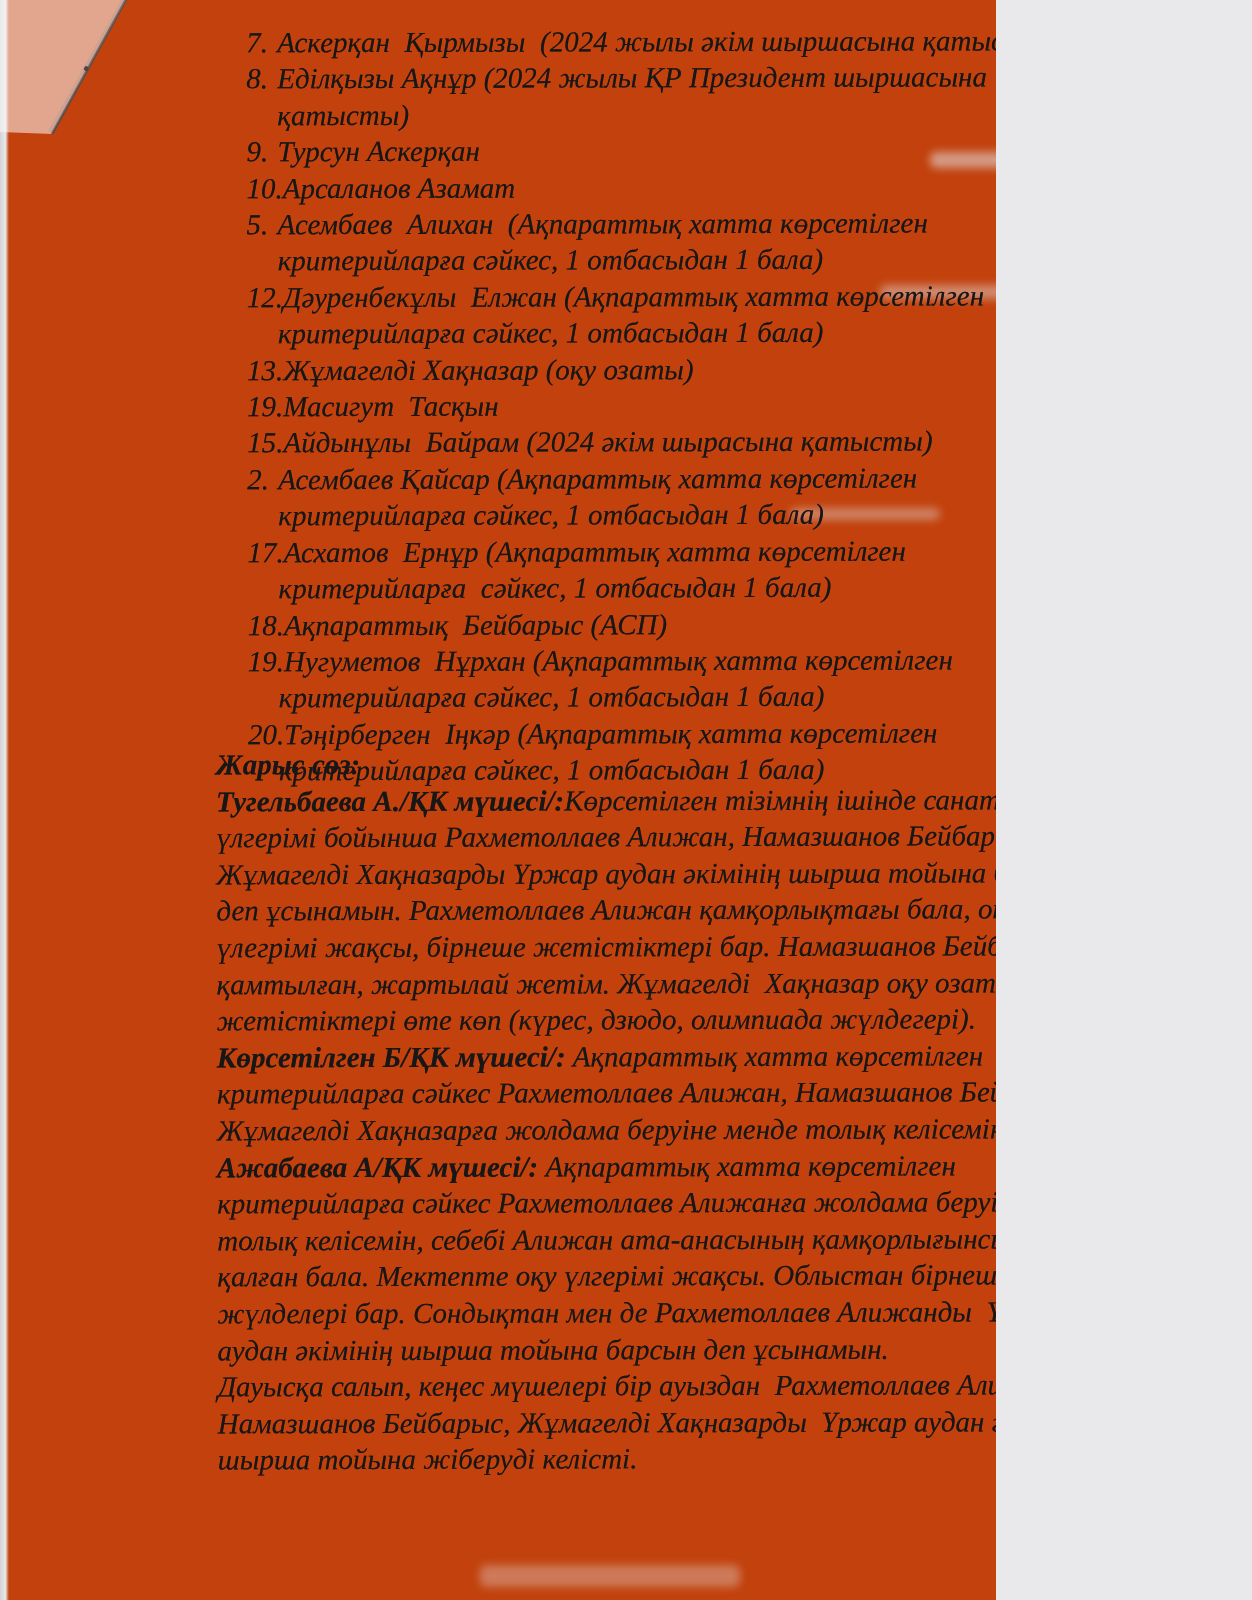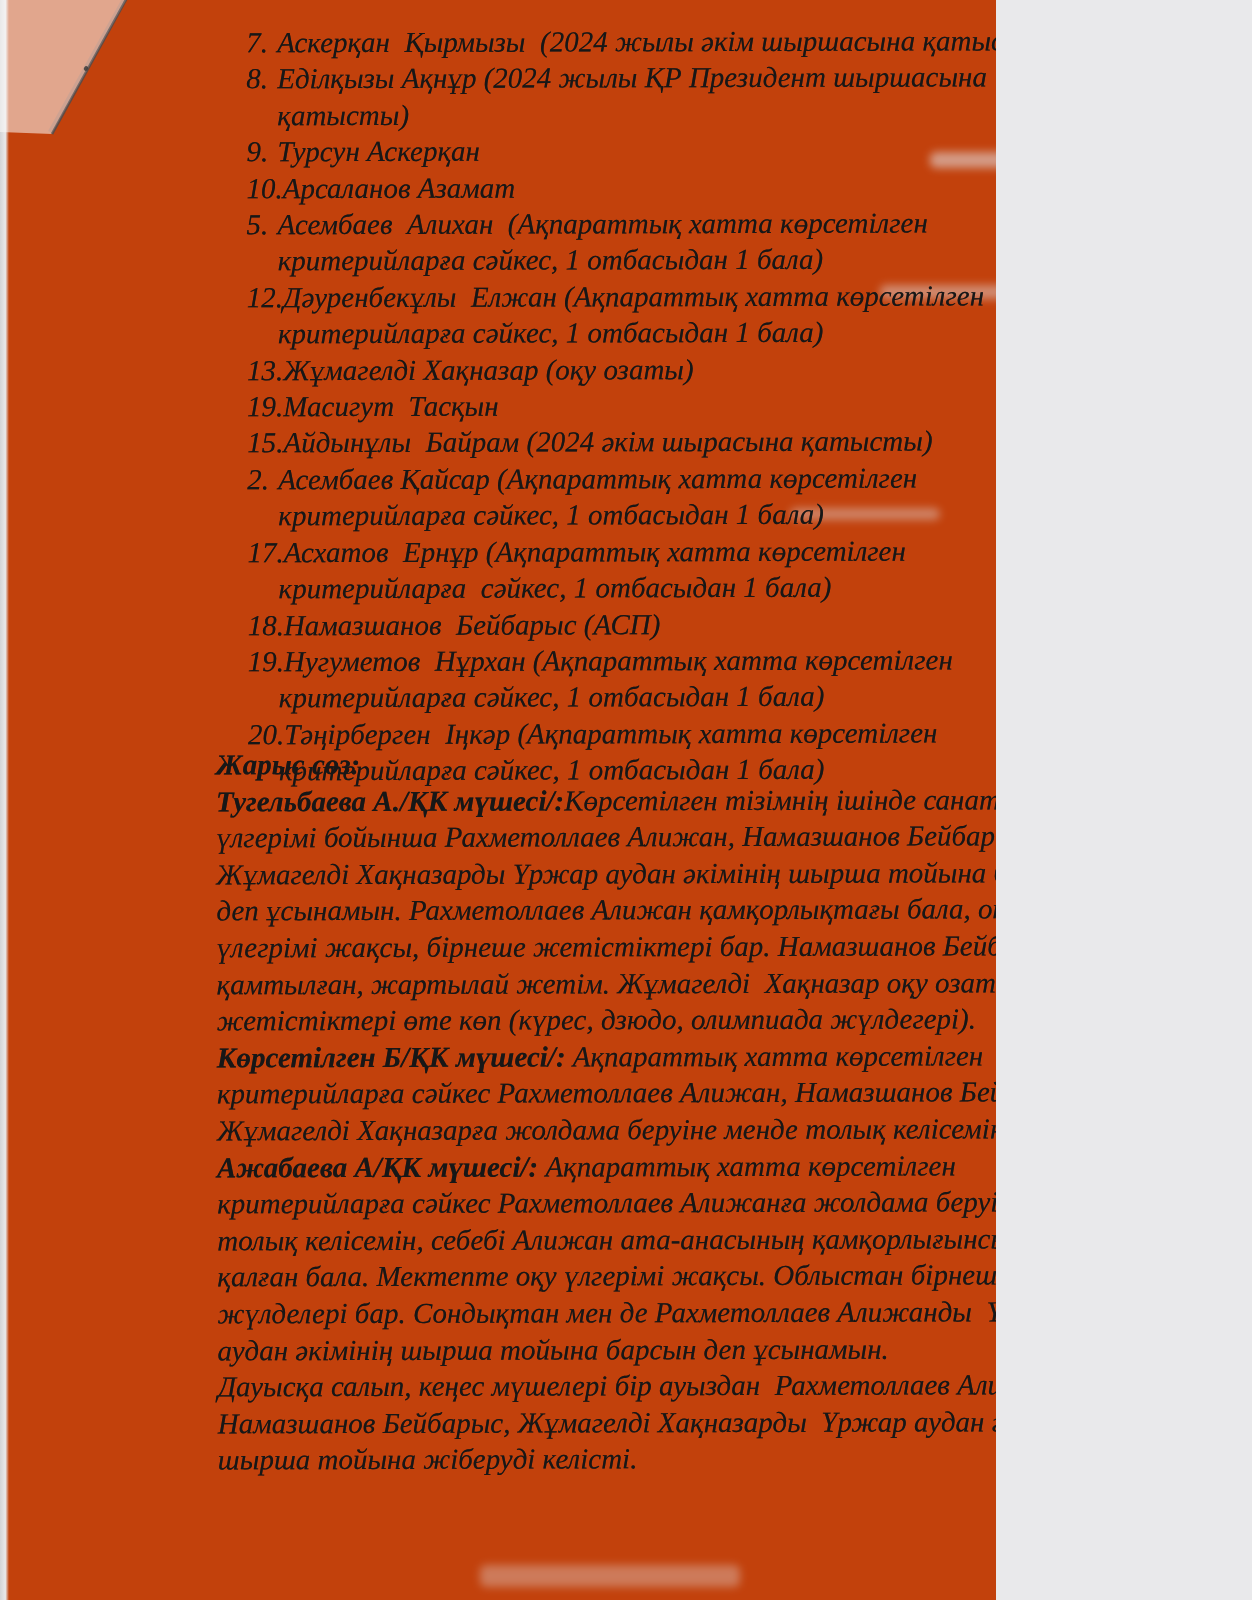--- a/index.html
+++ b/index.html
@@ -109,21 +109,21 @@
       <div class="li"><span class="num">8.</span><span class="nm">Еділқызы Ақнұр (2024 жылы ҚР Президент шыршасына қатысты)</span></div>
       <div class="li"><span class="num">9.</span><span class="nm">Турсун Аскерқан</span></div>
       <div class="li"><span class="num">10.</span><span class="nm">Арсаланов Азамат</span></div>
       <div class="li"><span class="num">5.</span><span class="nm">Асембаев  Алихан  (Ақпараттық хатта көрсетілген критерийларға сәйкес, 1 отбасыдан 1 бала)</span></div>
       <div class="li"><span class="num">12.</span><span class="nm">Дәуренбекұлы  Елжан (Ақпараттық хатта көрсетілген критерийларға сәйкес, 1 отбасыдан 1 бала)</span></div>
       <div class="li"><span class="num">13.</span><span class="nm">Жұмагелді Хақназар (оқу озаты)</span></div>
       <div class="li"><span class="num">19.</span><span class="nm">Масигут  Тасқын</span></div>
       <div class="li"><span class="num">15.</span><span class="nm">Айдынұлы  Байрам (2024 әкім шырасына қатысты)</span></div>
       <div class="li"><span class="num">2.</span><span class="nm">Асембаев Қайсар (Ақпараттық хатта көрсетілген критерийларға сәйкес, 1 отбасыдан 1 бала)</span></div>
       <div class="li"><span class="num">17.</span><span class="nm">Асхатов  Ернұр (Ақпараттық хатта көрсетілген критерийларға  сәйкес, 1 отбасыдан 1 бала)</span></div>
-      <div class="li"><span class="num">18.</span><span class="nm">Намазшанов  Бейбарыс (АСП)</span></div>
+      <div class="li"><span class="num">18.</span><span class="nm">Ақпараттық  Бейбарыс (АСП)</span></div>
       <div class="li"><span class="num">19.</span><span class="nm">Нугуметов  Нұрхан (Ақпараттық хатта көрсетілген критерийларға сәйкес, 1 отбасыдан 1 бала)</span></div>
       <div class="li"><span class="num">20.</span><span class="nm">Тәңірберген  Іңкәр (Ақпараттық хатта көрсетілген критерийларға сәйкес, 1 отбасыдан 1 бала)</span></div>
     </div>
 
     <div class="speech">
       <h2>Жарыс сөз:</h2>
       <p><span class="spk">Тугельбаева А./ҚК мүшесі/:</span><span>Көрсетілген тізімнің ішінде санаты, үлгерімі бойынша Рахметоллаев Алижан, Намазшанов Бейбарыс, Жұмагелді Хақназарды Үржар аудан әкімінің шырша тойына барсын деп ұсынамын. Рахметоллаев Алижан қамқорлықтағы бала, оқу үлегрімі жақсы, бірнеше жетістіктері бар. Намазшанов Бейбарыс аз қамтылған, жартылай жетім. Жұмагелді  Хақназар оқу озаты, жетістіктері өте көп (күрес, дзюдо, олимпиада жүлдегері).</span></p>
       <p><span class="spk">Көрсетілген Б/ҚК мүшесі/:</span><span> Ақпараттық хатта көрсетілген критерийларға сәйкес Рахметоллаев Алижан, Намазшанов Бейбарыс, Жұмагелді Хақназарға жолдама беруіне менде толық келісемін.</span></p>
       <p><span class="spk">Ажабаева А/ҚК мүшесі/:</span><span> Ақпараттық хатта көрсетілген критерийларға сәйкес Рахметоллаев Алижанға жолдама беруіне менде толық келісемін, себебі Алижан ата-анасының қамқорлығынсыз қалған бала. Мектепте оқу үлгерімі жақсы. Облыстан бірнеше жүлделері бар. Сондықтан мен де Рахметоллаев Алижанды  Үржар аудан әкімінің шырша тойына барсын деп ұсынамын.</span></p>
       <p><span class="spk"></span><span>Дауысқа салып, кеңес мүшелері бір ауыздан  Рахметоллаев Алижан, Намазшанов Бейбарыс, Жұмагелді Хақназарды  Үржар аудан әкімінің шырша тойына жіберуді келісті.</span></p>

